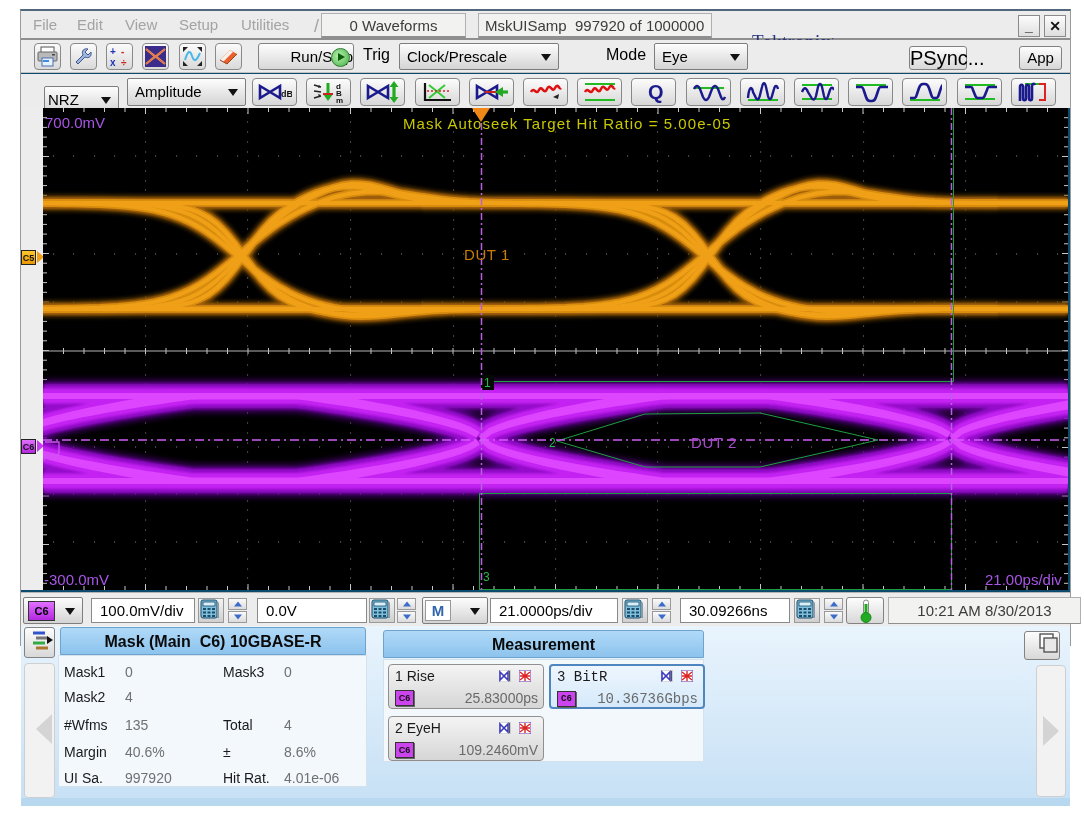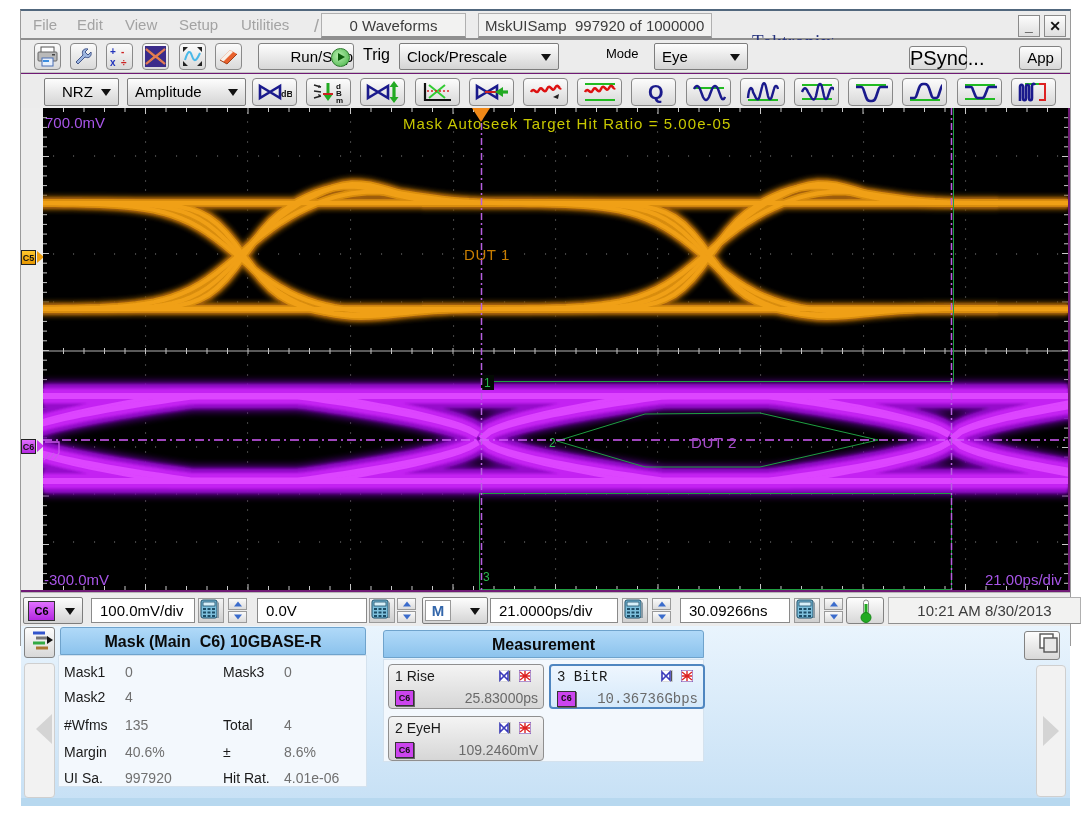--- a/index.html
+++ b/index.html
@@ -1,15 +1,15 @@
 <!DOCTYPE html>
 <html><head><meta charset="utf-8"><style>
 *{margin:0;padding:0;box-sizing:border-box;}
 html,body{width:1084px;height:814px;background:#fff;font-family:"Liberation Sans",sans-serif;overflow:hidden;}
-#win{position:absolute;left:20px;top:9px;width:1051px;height:637px;background:#701a75;border-top:2px solid #51677d;border-left:1px solid #9a9a9a;border-right:1px solid #9a9a9a;border-bottom:1px solid #9a9a9a;}
+#win{position:absolute;left:20px;top:9px;width:1051px;height:637px;background:#0c4a6e;border-top:2px solid #51677d;border-left:1px solid #9a9a9a;border-right:1px solid #9a9a9a;border-bottom:1px solid #9a9a9a;}
 .abs{position:absolute;text-align:right;}
 #menubar{position:absolute;left:0;top:0;width:100%;height:29px;background:#ececec;border-bottom:2px solid #8f8f8f;}
 .mitem{position:absolute;top:5px;color:#a3a3a3;font-size:15px;}
 .statbox{position:absolute;top:2px;height:25px;background:#f2f2f1;border:1px solid #b0b0b0;border-bottom:2px solid #8f8f8f;color:#3c3c3c;font-size:15px;line-height:23px;}
 #tek{position:absolute;left:731px;top:20px;color:#26337e;font-weight:normal;font-size:19px;font-family:"Liberation Serif",serif;letter-spacing:0.6px;}
 #tek i{position:absolute;left:86px;top:16px;width:18px;height:6px;border:0;border-bottom:2px solid #e04820;transform:rotate(-24deg);border-radius:0 0 8px 0;}
 .winbtn{position:absolute;top:4px;width:22px;height:22px;background:linear-gradient(#fcfcfc,#dedede);border:1px solid #8a8a8a;color:#111;text-align:center;font-size:14px;font-weight:bold;line-height:20px;}
 #tbar1{position:absolute;left:0;top:29px;width:100%;height:33px;background:#ececec;border-bottom:1px solid #c2c2c2;}
 .tbtn{position:absolute;top:3px;width:27px;height:27px;background:linear-gradient(#fbfbfb,#d9d9d9);border:1px solid #8a8a8a;border-radius:4px;}
 .tbtn svg{position:absolute;left:2px;top:2px;}
@@ -100,27 +100,27 @@
   <div class="tbtn" style="left:194px;">
         <svg width="21" height="21" viewBox="0 0 21 21">
           <path d="M2 14 L12 4 L19 8 L9 18 Z" fill="#e8602c"></path>
           <path d="M2 14 L12 4 L15 6 L5 16 Z" fill="#f8f0e8"></path>
           <path d="M2 14l7 4 10-10" fill="none" stroke="#a04018"></path>
         </svg>
       </div>
   <div class="push abs" style="left:237px;top:3px;width:96px;height:27px;font-size:15px;padding-left:5px;line-height:25px;">Run/Stop<span style="position:absolute;right:3px;top:4px;width:19px;height:19px;border-radius:50%;background:radial-gradient(circle at 7px 7px,#b8f0b0,#3fae3f);border:1px solid #2c7c2c;"></span><span style="position:absolute;right:8px;top:9px;width:0;height:0;border-left:7px solid #0c5c0c;border-top:4.5px solid transparent;border-bottom:4.5px solid transparent;"></span></div>
   <span class="abs" style="left:342px;top:6px;font-size:16px;color:#000;">Trig</span>
   <div class="drop" style="left:378px;top:3px;width:160px;height:27px;line-height:25px;padding-left:7px;">Clock/Prescale<span class="arr"></span></div>
-  <span class="abs" style="left:585px;top:6px;font-size:13px;color:#000;">Mode</span>
+  <span class="abs" style="left:585px;top:6px;font-size:16px;color:#000;">Mode</span>
   <div class="drop" style="left:633px;top:3px;width:94px;height:27px;line-height:25px;padding-left:7px;">Eye<span class="arr"></span></div>
   <div class="push abs" style="left:888px;top:6px;width:58px;height:24px;font-size:20px;text-align:center;line-height:22px;">PSync...</div>
   <div class="push abs" style="left:998px;top:6px;width:43px;height:24px;font-size:15px;text-align:center;line-height:22px;">App</div>
  </div>
  <div id="tbar2">
-  <div class="drop" style="left:23px;top:4px;width:75px;height:28px;line-height:26px;padding-left:17px;">NRZ<span class="arr"></span></div>
+  <div class="drop" style="left:23px;top:12px;width:75px;height:28px;line-height:26px;padding-left:3px;">NRZ<span class="arr"></span></div>
   <div class="drop" style="left:106px;top:4px;width:119px;height:28px;line-height:26px;padding-left:7px;">Amplitude<span class="arr"></span></div>
   <div class="ibtn" style="left:231px;text-decoration:underline;">
         <svg width="34" height="18" viewBox="0 0 34 18">
           <path d="M2 3 L22 15 L22 3 L2 15 Z" fill="none" stroke="#1a1a8c" stroke-width="2.6"></path>
           <text x="23" y="14" font-size="9" font-weight="bold" fill="#111" font-family="Liberation Sans">dB</text>
         </svg>
       </div>
       <div class="ibtn" style="left:285px;">
         <svg width="34" height="22" viewBox="0 0 34 22">
           <path d="M2 4l7 2M2 10l7 1M2 17l7-2" stroke="#222" stroke-width="1.4" fill="none"></path>

